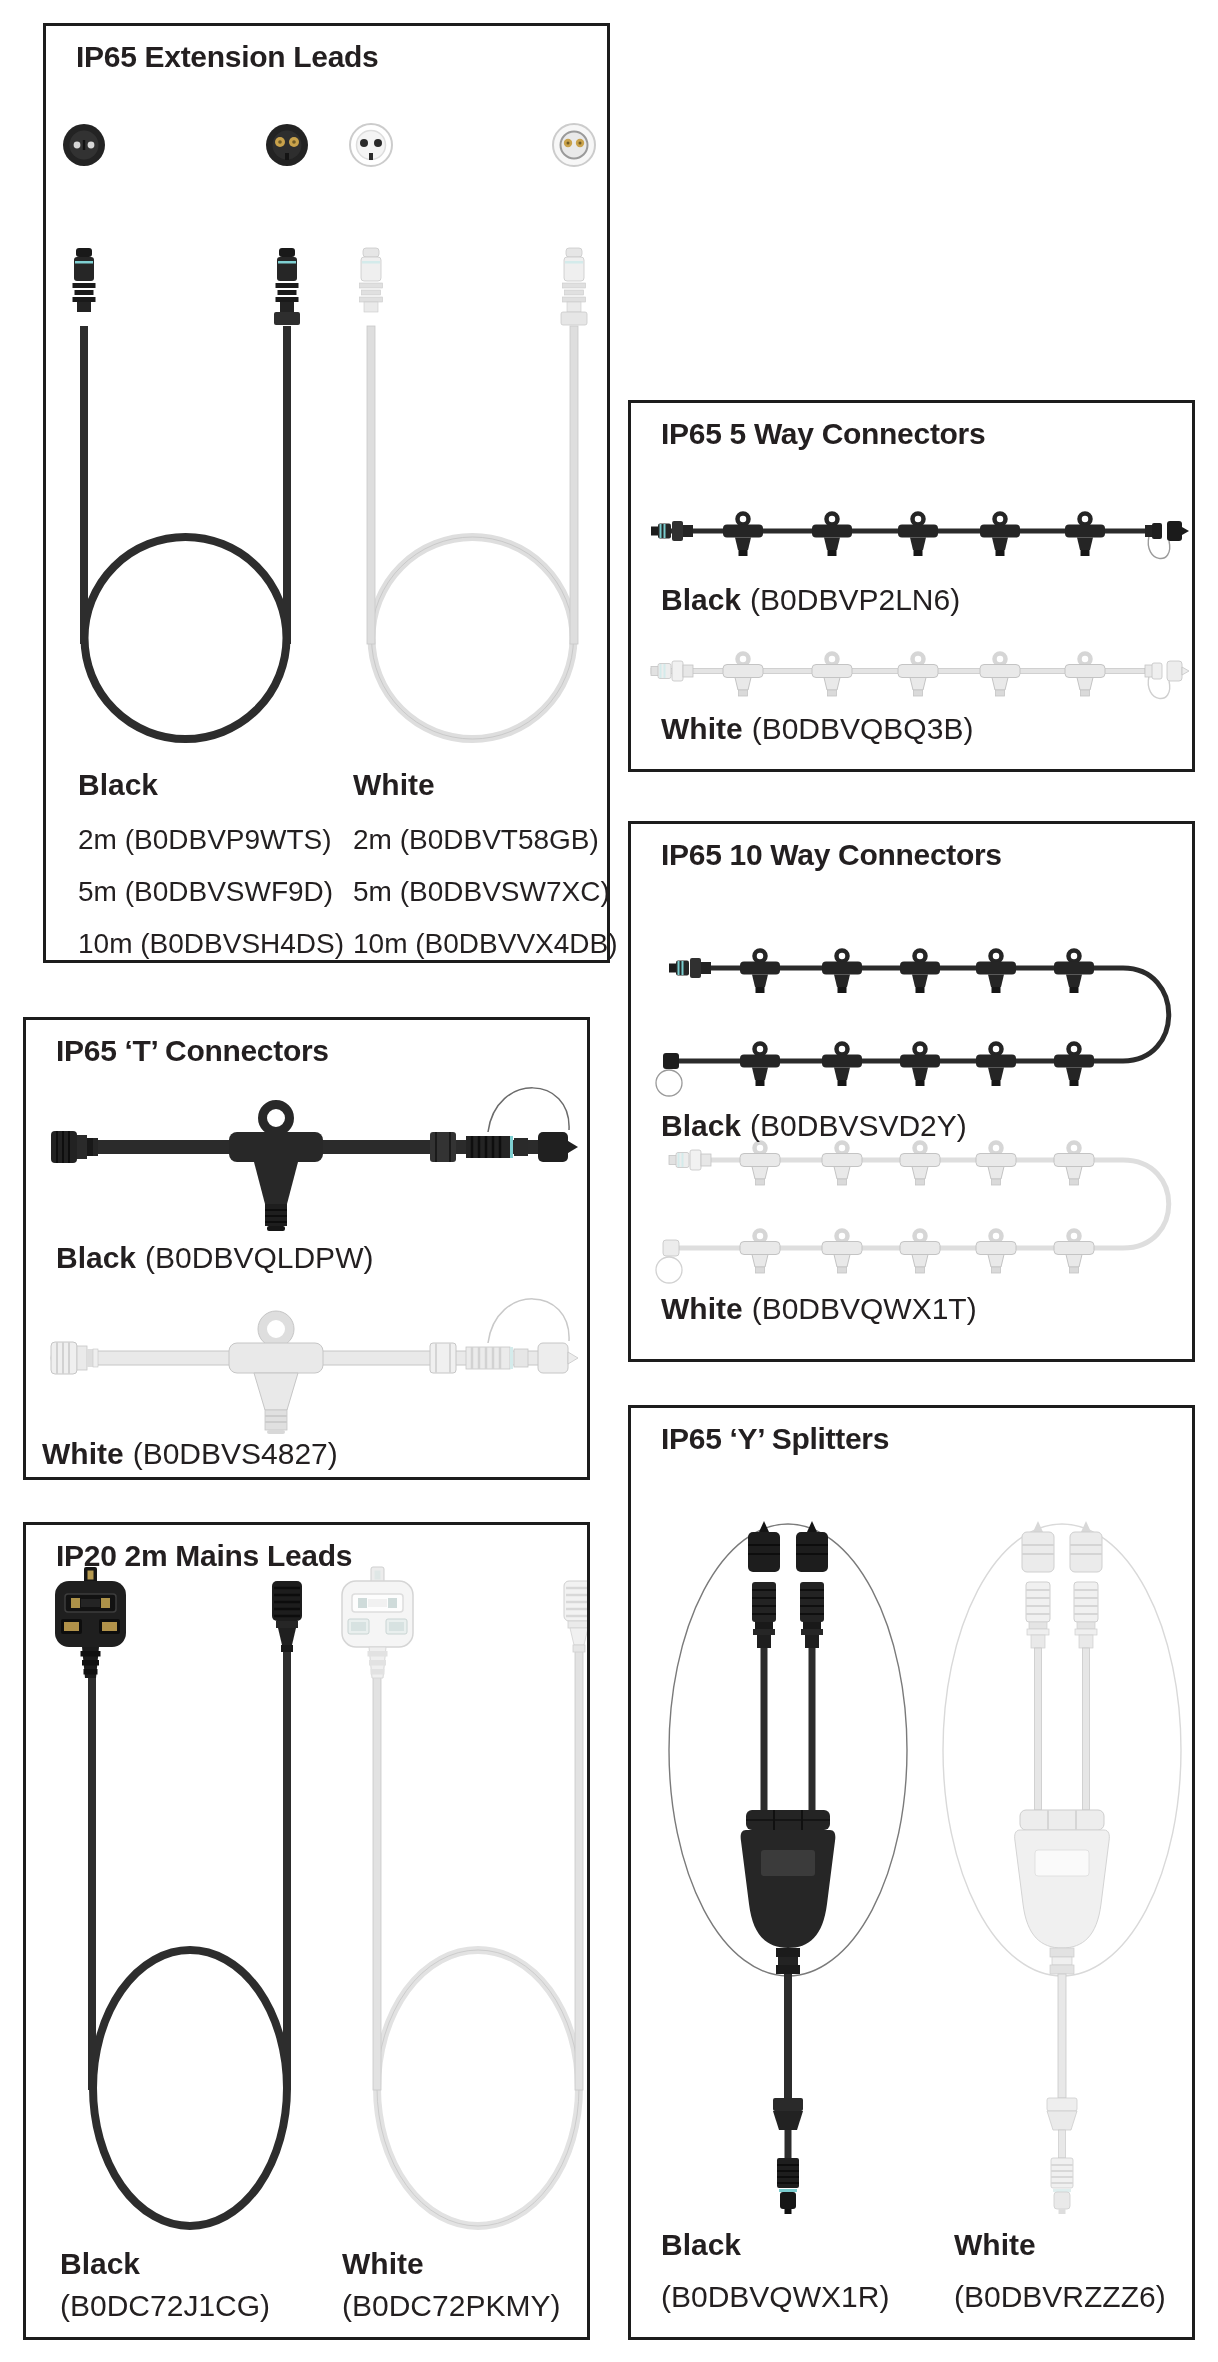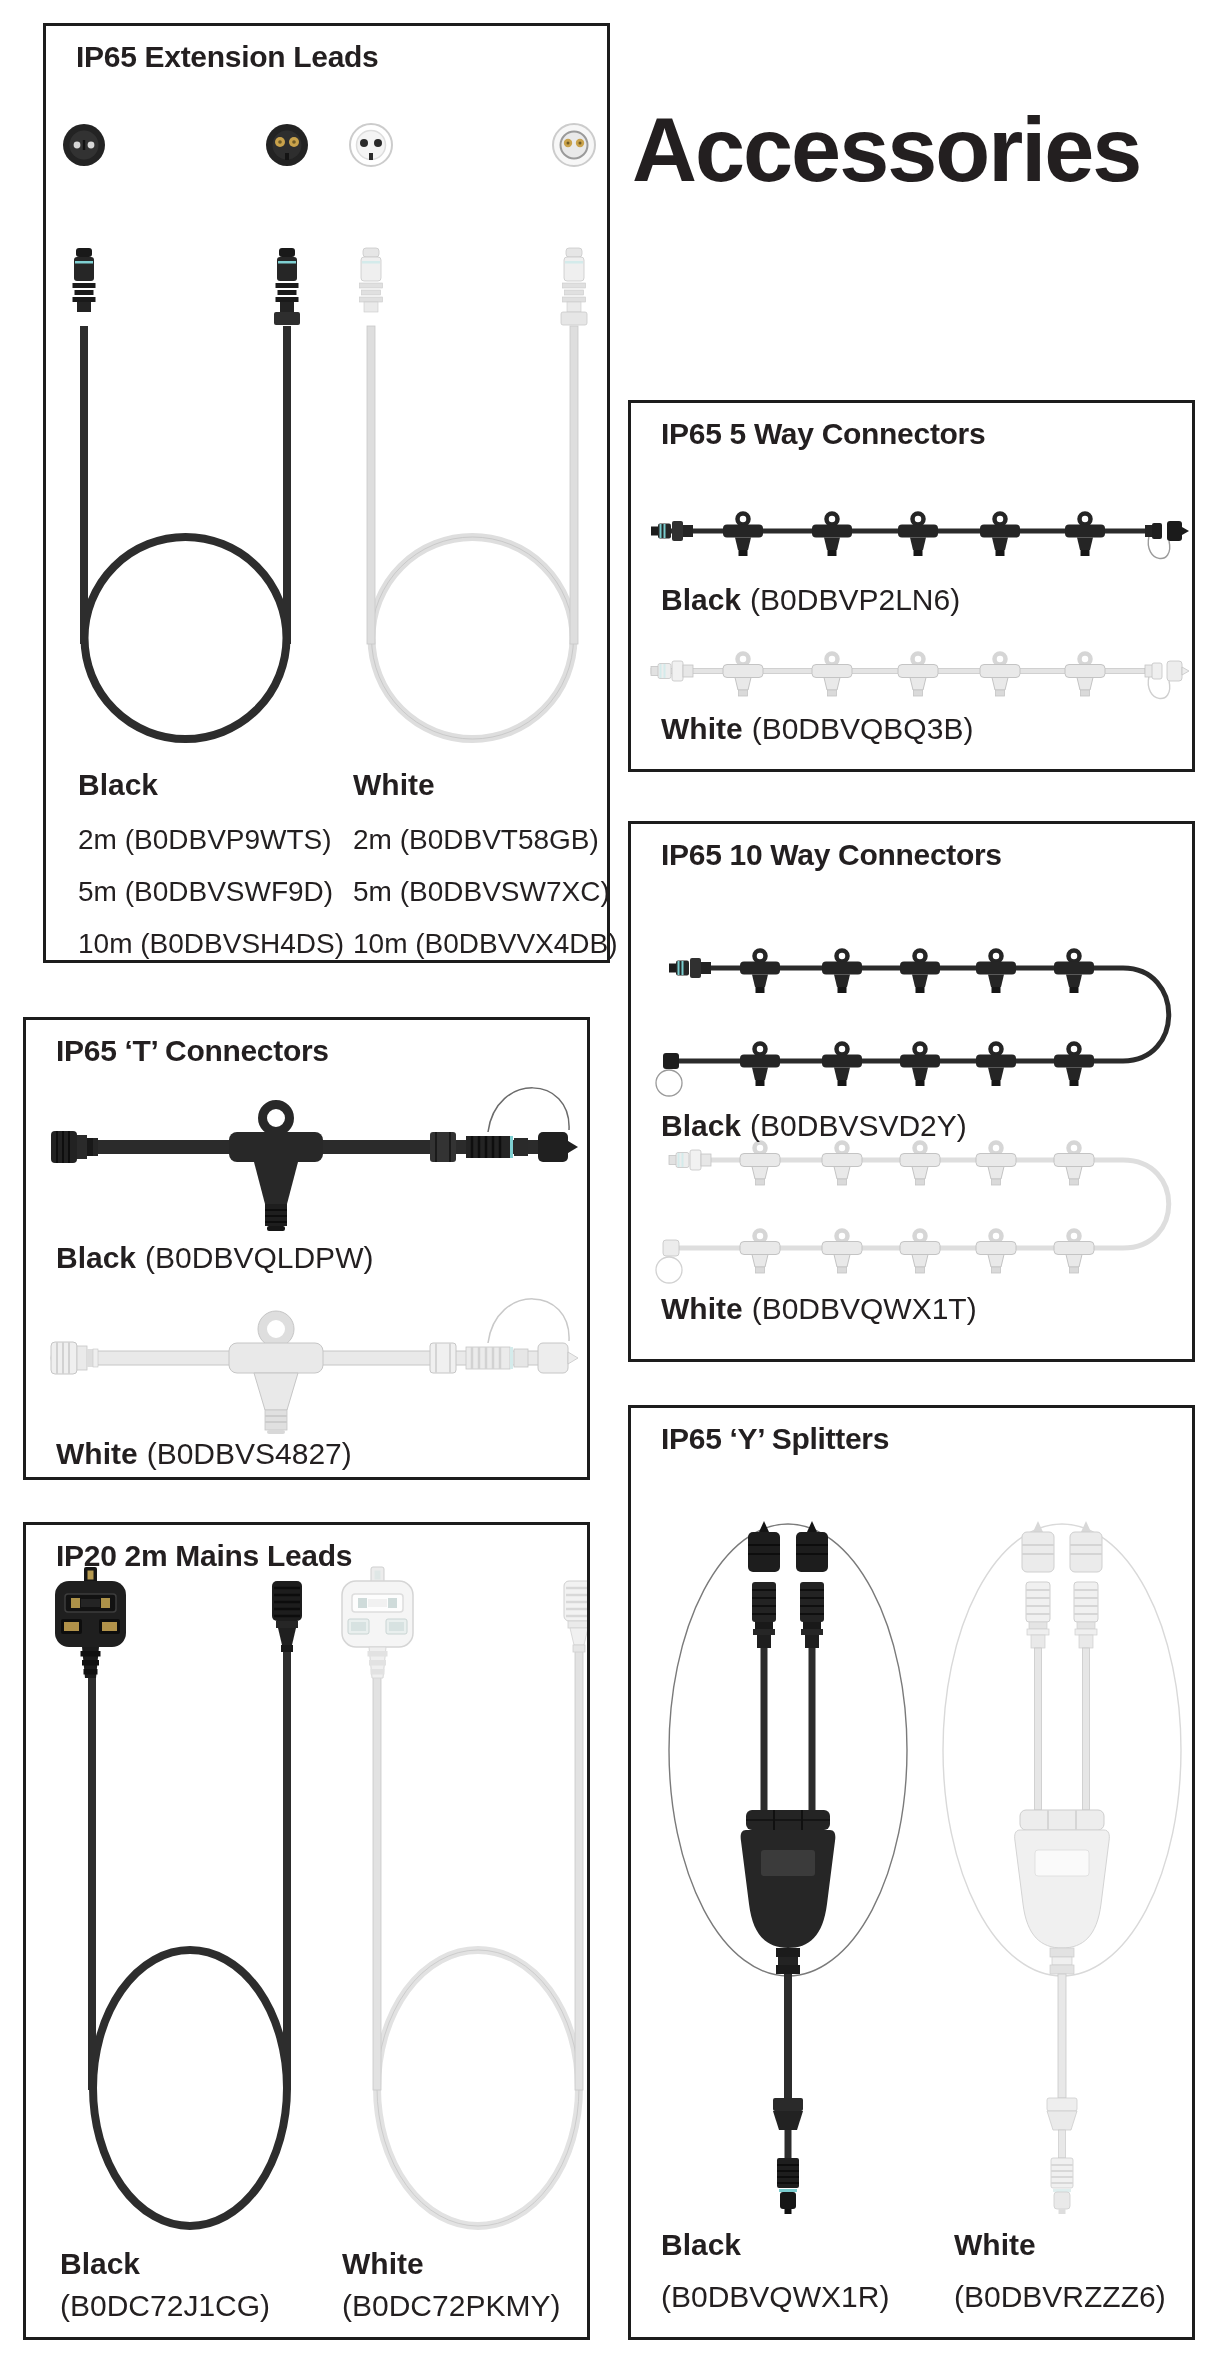--- a/index.html
+++ b/index.html
@@ -256,21 +256,20 @@
     <line x1="-11" y1="657" x2="11" y2="657" stroke="#d8d8d8" stroke-width="2"></line>
     <line x1="-11" y1="663" x2="11" y2="663" stroke="#d8d8d8" stroke-width="2"></line>
     <rect x="-9" y="669" width="18" height="3" fill="#dfeeee"></rect>
     <rect x="-8" y="672" width="16" height="17" rx="3" fill="#e9e9e9" stroke="#cdcdcd" stroke-width="0.8"></rect>
     <rect x="-3.5" y="689" width="7" height="5" fill="#dddddd"></rect>
   </g>
 </defs>
 </svg>
 
 <div class="title">
-  <div>Accessories</div>
 </div>
 
 <div class="box" style="left:23px;top:23px;width:567px;height:940px;margin-left:20px;">
   <div class="hdr">IP65 Extension Leads</div>
   <svg class="ill" width="561" height="934" viewBox="0 0 561 934">
 
     <g>
       <circle cx="38" cy="119" r="21" fill="#232323"></circle>
       <circle cx="38" cy="119" r="14.5" fill="#323232"></circle>
       <circle cx="31" cy="119" r="3.4" fill="#d8d8d8"></circle>
@@ -394,21 +393,21 @@
       <line x1="474" y1="327" x2="474" y2="349" stroke="#d2d2d2" stroke-width="2.5"></line>
       <rect x="484" y="327" width="3" height="22" fill="#d4ebeb"></rect>
       <rect x="488" y="329" width="14" height="18" fill="#e6e6e6" stroke="#c6c6c6" stroke-width="0.8"></rect>
       <rect x="512" y="323" width="30" height="30" rx="5" fill="#ededed" stroke="#c6c6c6" stroke-width="1"></rect>
       <polygon points="542,332 552,338 542,344" fill="#ededed" stroke="#c6c6c6" stroke-width="0.8"></polygon>
     </g>
   </svg>
   <div class="pline" style="left:30px;top:221px;">
     <span class="b">Black</span><span class="code">(B0DBVQLDPW)</span>
   </div>
-  <div class="pline" style="left:30px;top:417px;text-align:right;">
+  <div class="pline" style="left:16px;top:417px;text-align:right;">
     <span class="b">White</span><span class="code">(B0DBVS4827)</span>
   </div>
 </div>
 
 <div class="box" style="left:23px;top:1522px;width:567px;height:818px;">
   <div class="hdr">IP20 2m Mains Leads</div>
   <svg class="ill" width="561" height="812" viewBox="0 0 561 812">
 
     <ellipse cx="164" cy="563" rx="97" ry="138" fill="none" stroke="#2d2d2d" stroke-width="8"></ellipse>
     <rect x="62" y="150" width="8" height="415" fill="#2d2d2d"></rect>

